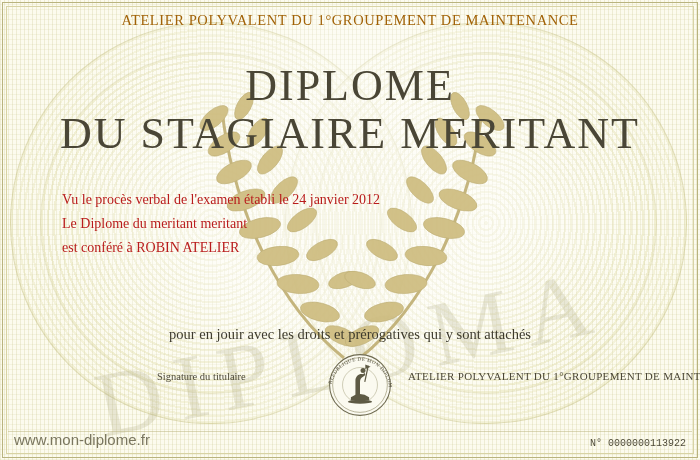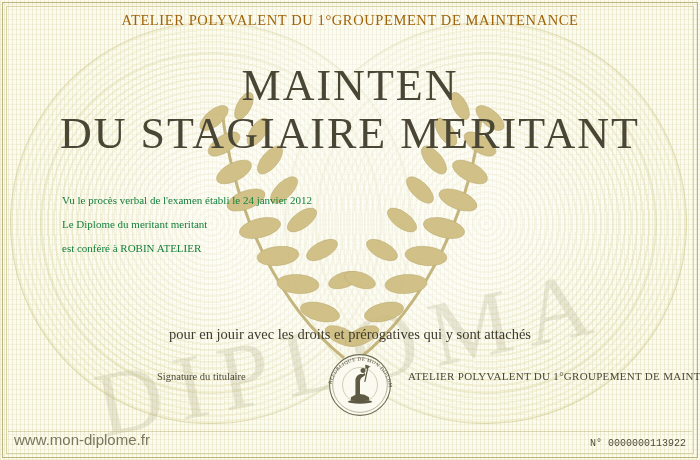--- a/index.html
+++ b/index.html
@@ -131,23 +131,23 @@
     font-size: 44px;
     letter-spacing: 2px;
     line-height: 1.08;
   }
 
   .body-block {
     position: absolute;
     left: 62px;
     top: 188px;
     width: 520px;
-    font-size: 11px;
+    font-size: 14px;
     line-height: 24px;
-    color: #15803d;
+    color: #b91c1c;
   }
   .body-block .line { white-space: nowrap; }
 
   .jouir {
     position: absolute;
     left: 0; right: 0;
     top: 311px;
     text-align: center;
     font-size: 14.5px;
     color: #3d3a2c;
@@ -266,21 +266,21 @@
       </g>
     </g>
   </svg>
 
   <div class="frame-outer"></div>
   <div class="frame-inner"></div>
 
   <div class="header-line">ATELIER POLYVALENT DU 1°GROUPEMENT DE MAINTENANCE</div>
 
   <div class="title-block">
-    <div class="title-1">MAINTEN</div>
+    <div class="title-1">DIPLOME</div>
     <div class="title-2">DU STAGIAIRE MERITANT</div>
   </div>
 
   <div class="body-block">
     <div class="line">Vu le procès verbal de l'examen établi le 24 janvier 2012</div>
     <div class="line">Le Diplome du meritant meritant</div>
     <div class="line">est conféré à ROBIN ATELIER</div>
   </div>
 
   <div class="jouir">pour en jouir avec les droits et prérogatives qui y sont attachés</div>

